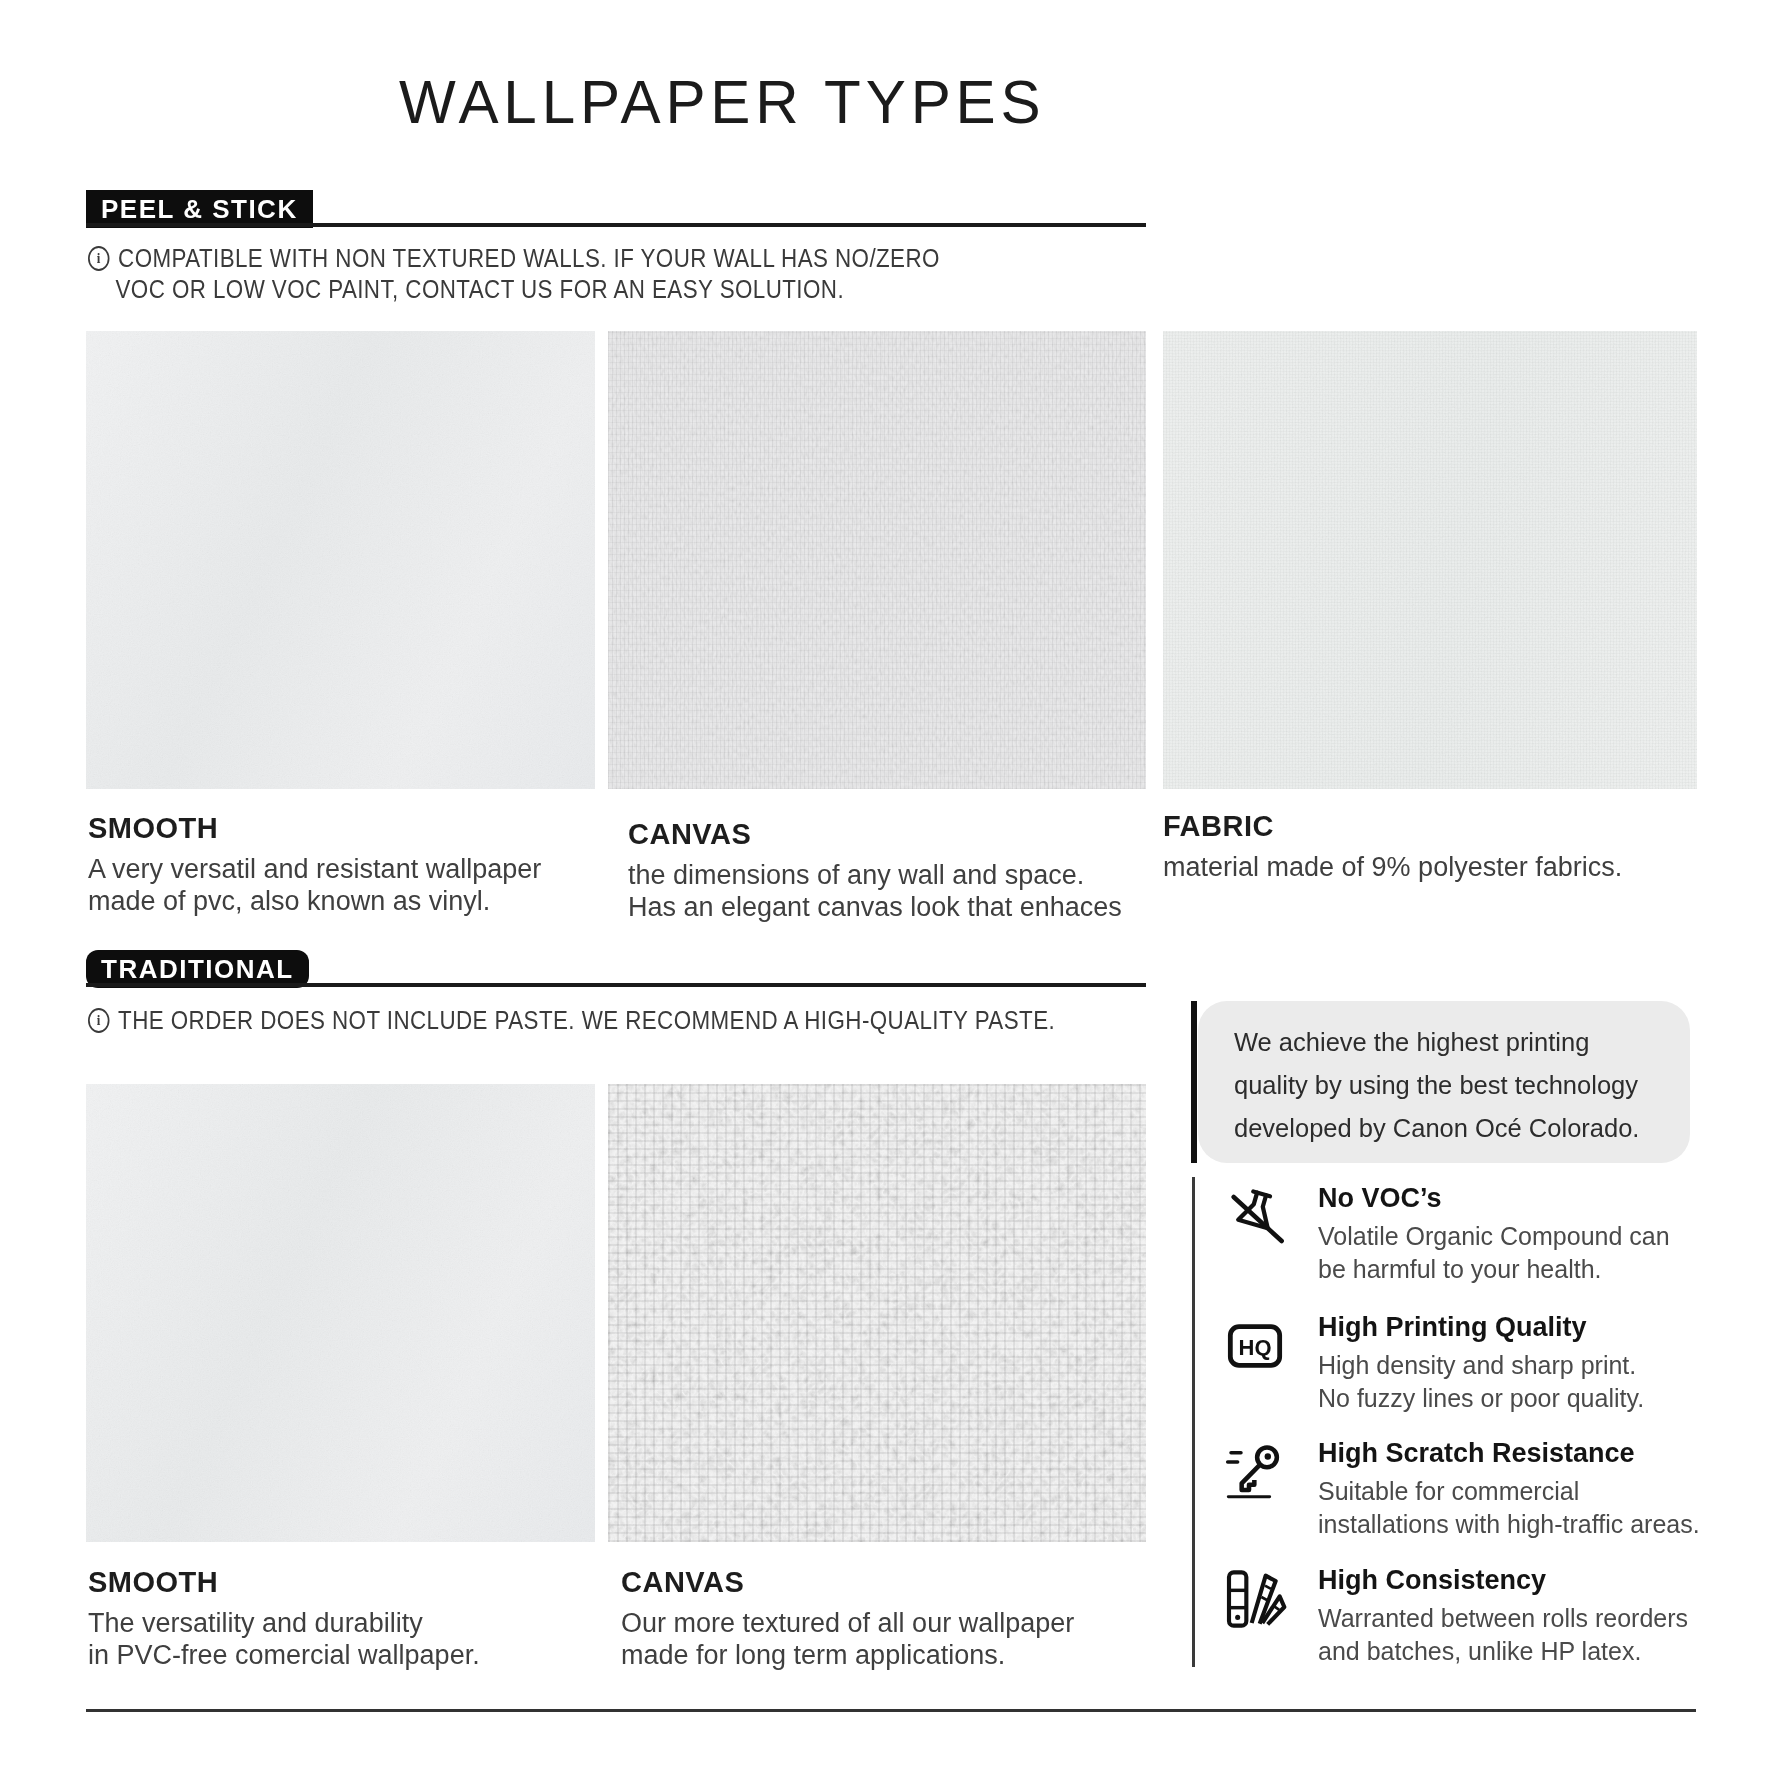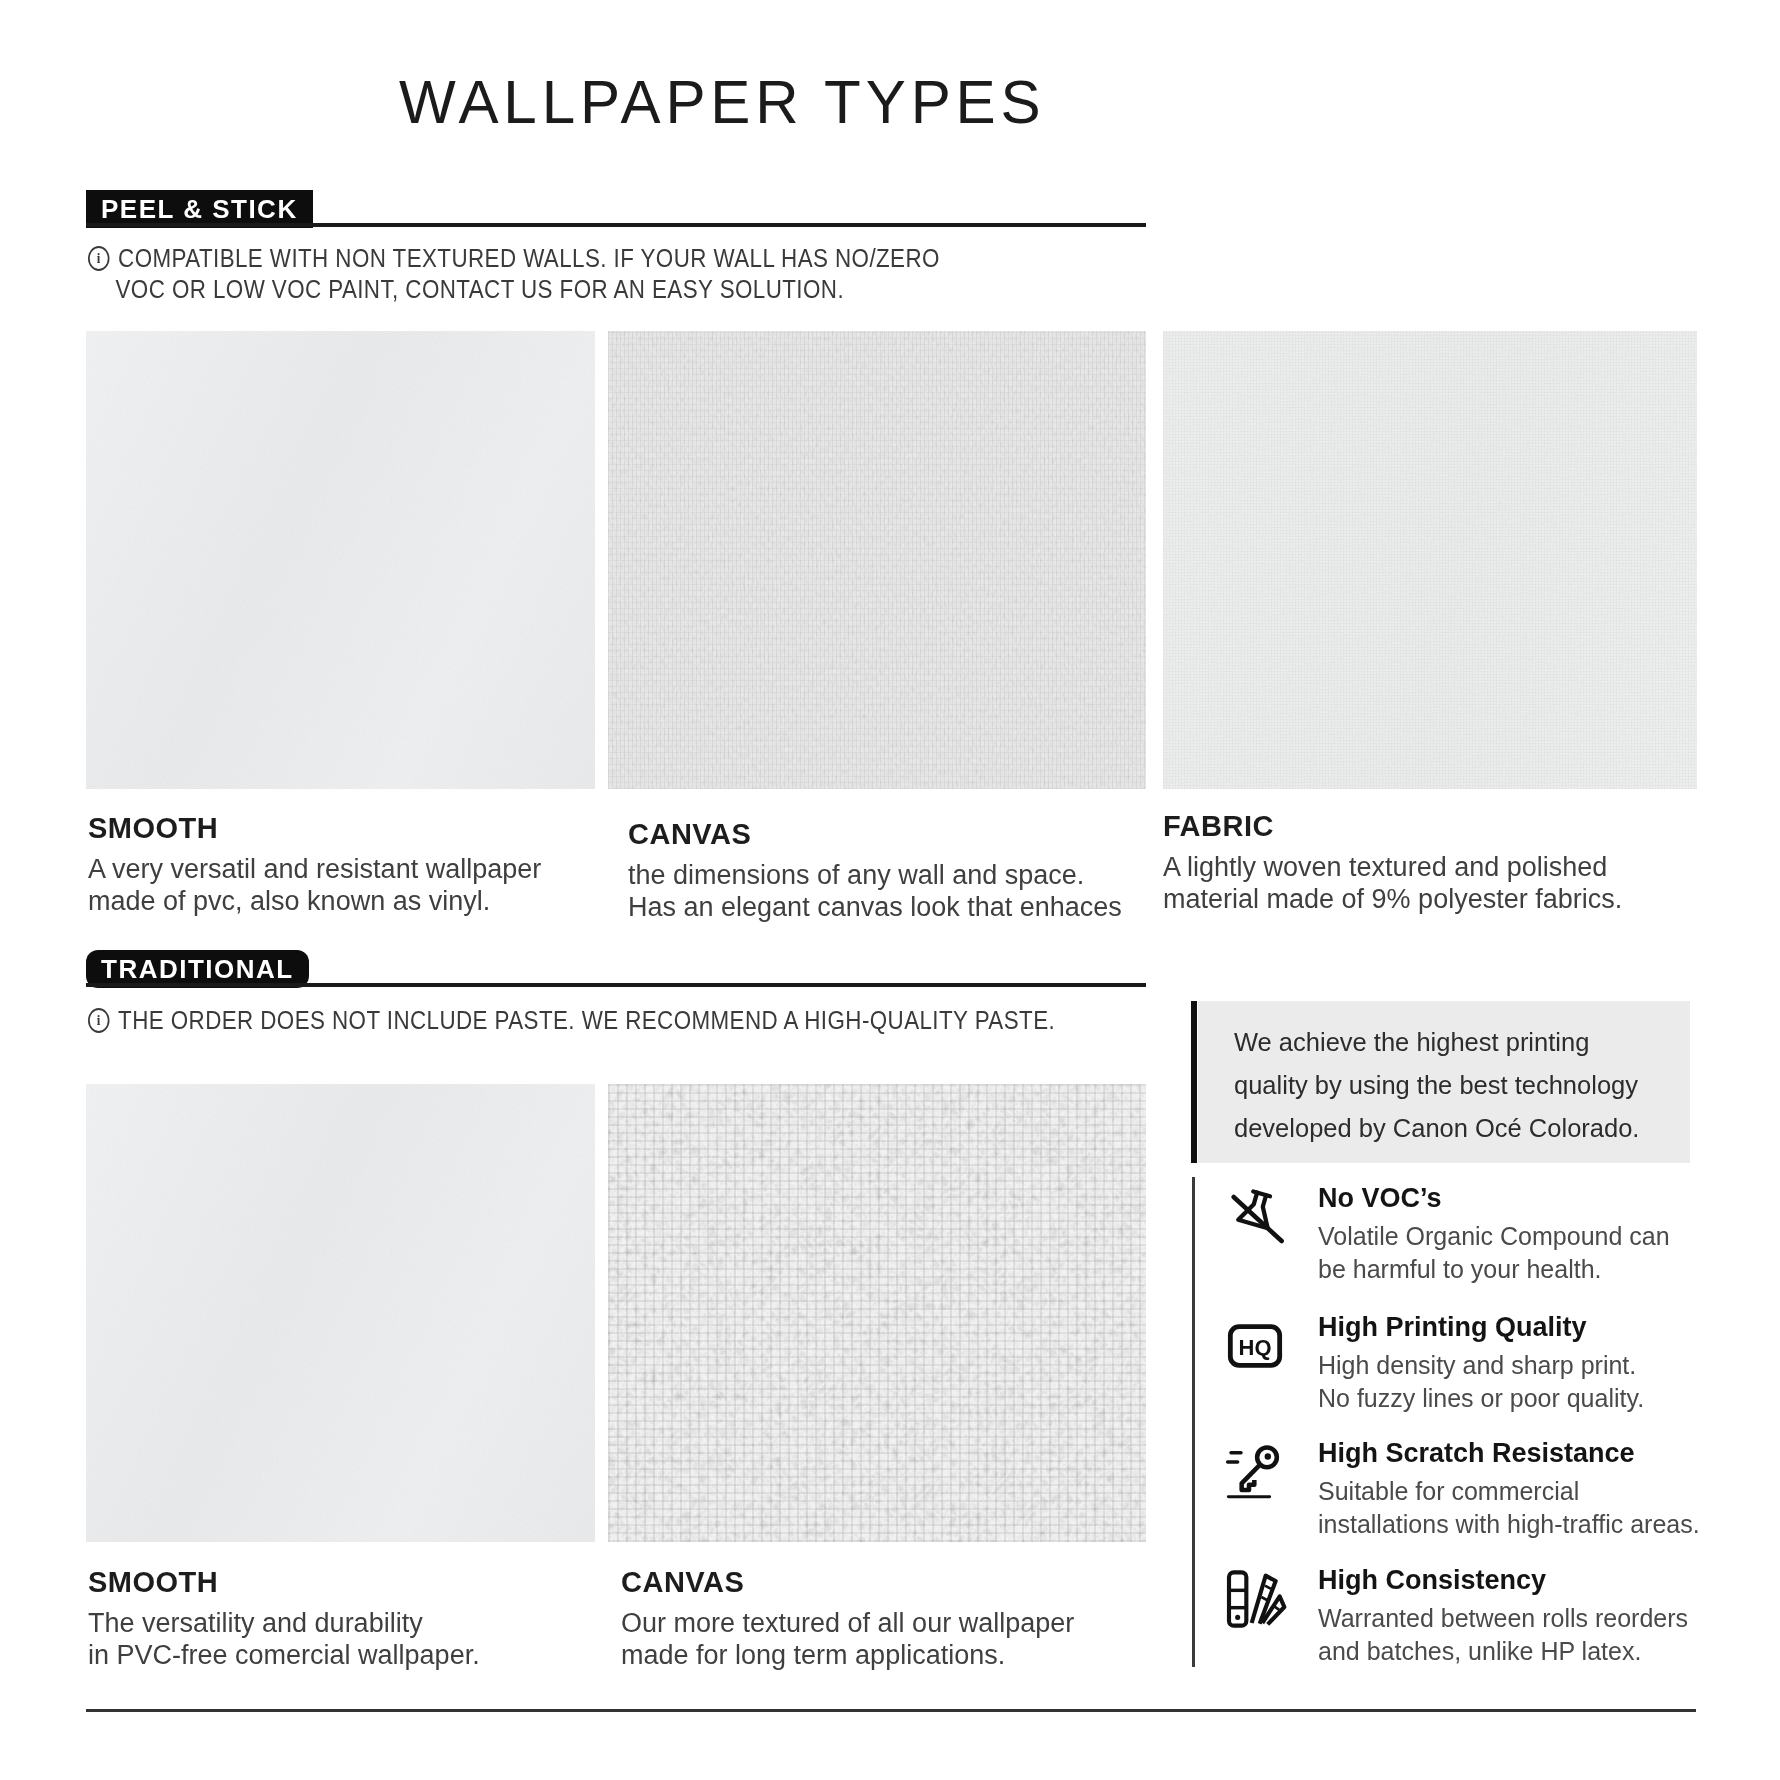--- a/index.html
+++ b/index.html
@@ -38,21 +38,21 @@
       repeating-linear-gradient(90deg,rgba(110,110,112,.13) 0 2px,transparent 2px 9px),
       repeating-linear-gradient(0deg,rgba(110,110,112,.12) 0 2px,transparent 2px 8px),
       linear-gradient(#f4f4f4,#f4f4f4);}
 
   .cap{position:absolute;}
   .cap-h{font-size:29px;font-weight:700;color:#1d1d1d;letter-spacing:.5px;}
   .cap-b{font-size:27px;color:#3f3f3f;line-height:32px;margin-top:8px;}
   .cap-b div{white-space:nowrap;}
 
   .qbar{position:absolute;background:#111111;}
-  .qbox{position:absolute;background:#ebebeb;}
+  .qbox{position:absolute;background:#ebebeb;border-radius:29px;}
   .qtext{position:absolute;left:36px;top:20px;font-size:25.5px;color:#2c2c2c;line-height:43px;}
   .qtext div{white-space:nowrap;}
 
   .vline{position:absolute;background:#3a3a3a;}
 
   .feat{position:absolute;}
   .feat-icon{position:absolute;left:0;top:2px;width:66px;height:64px;}
   .feat-text{position:absolute;left:96px;top:0;}
   .feat-title{font-size:27px;font-weight:700;color:#141414;white-space:nowrap;}
   .feat-body{font-size:25px;color:#4a4a4a;line-height:33px;margin-top:6px;}
@@ -127,21 +127,20 @@
   <div class="cap" style="left:628px;top:818px;">
     <div class="cap-h">CANVAS</div>
     <div class="cap-b">
       <div>the dimensions of any wall and space.</div>
       <div>Has an elegant canvas look that enhaces</div>
     </div>
   </div>
   <div class="cap" style="left:1163px;top:810px;">
     <div class="cap-h">FABRIC</div>
     <div class="cap-b">
-      <div>A lightly woven textured and polished</div>
       <div>material made of 9% polyester fabrics.</div>
     </div>
   </div>
 
   <div class="badge" style="left:86px;top:950px;border-radius:12px;">TRADITIONAL</div>
   <div class="rule" style="left:86px;top:983px;width:1060px;height:4px;"></div>
 
   <div class="note" style="left:88px;top:1005px;">
     <div class="note-line">
       <span class="info-i">i</span>

